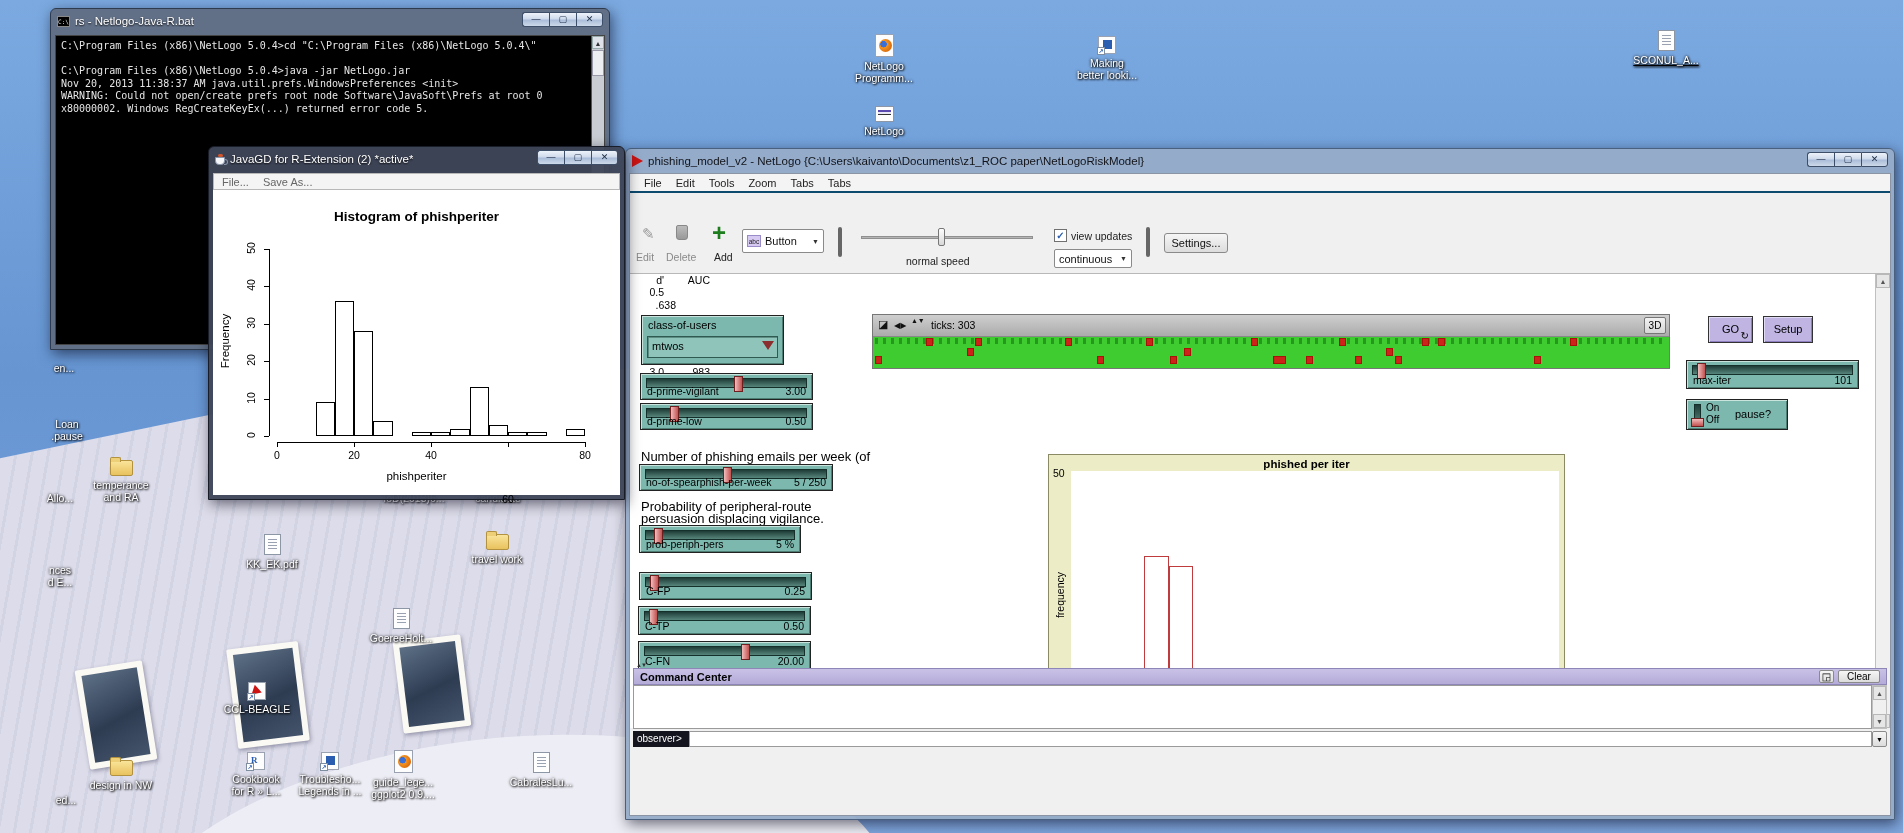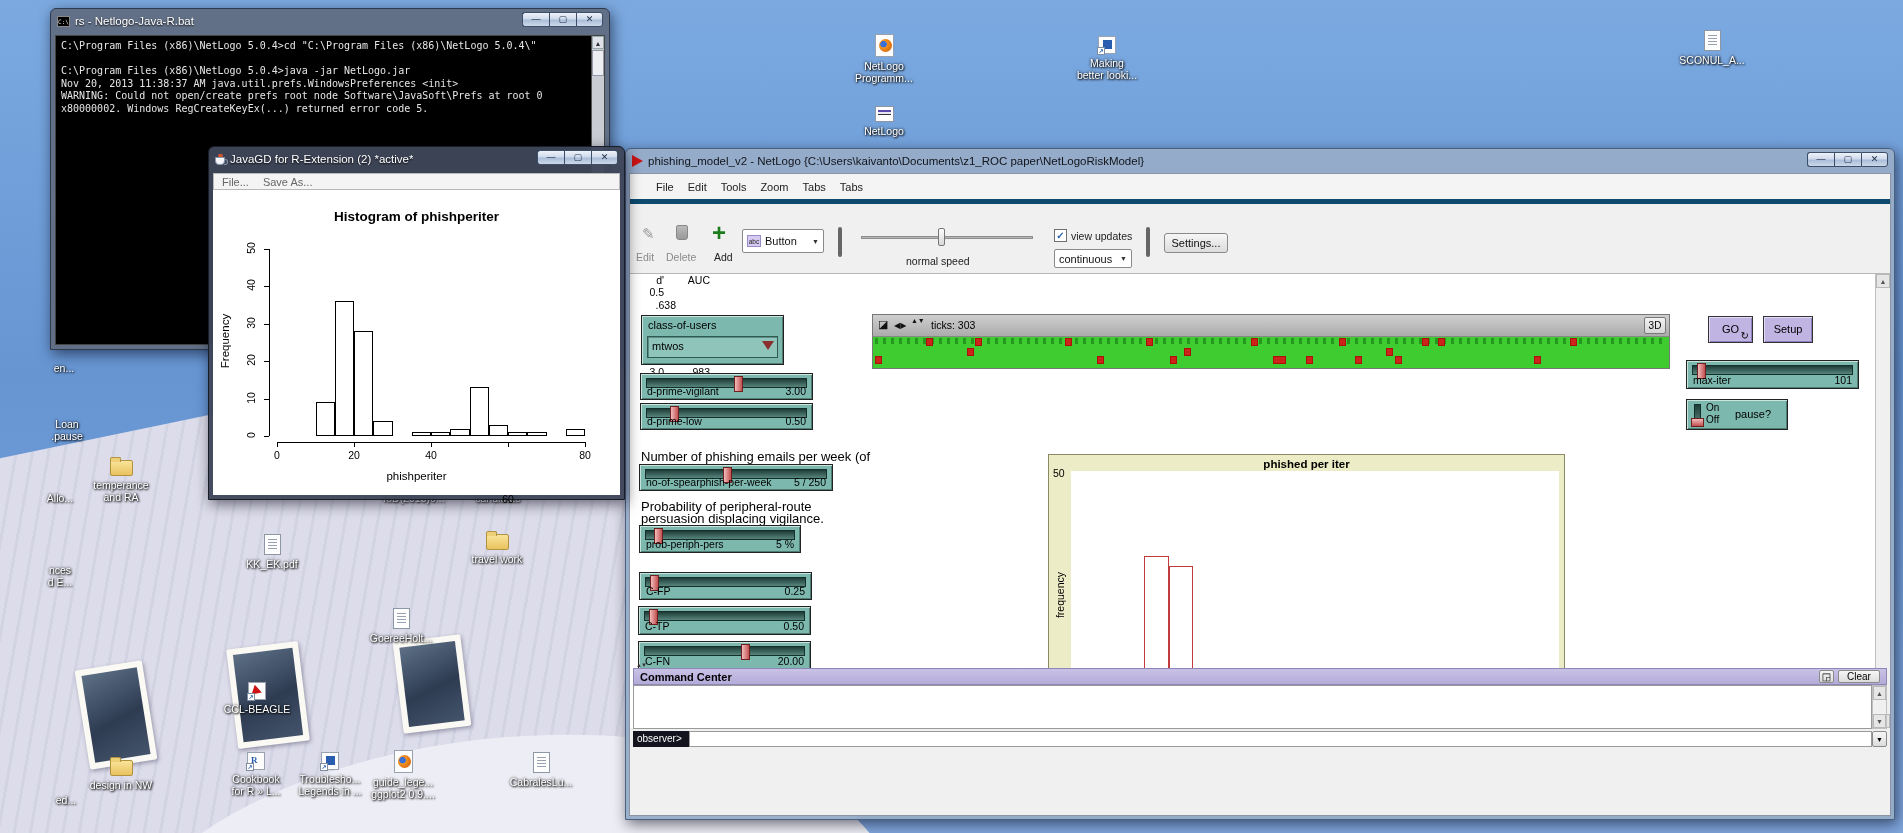--- a/index.html
+++ b/index.html
@@ -82,22 +82,22 @@
   .axis-line { position:absolute; background:#000; }
   .tick { position:absolute; background:#000; }
   .ticklab { position:absolute; font-size:10.5px; color:#000; }
   .rbar { position:absolute; border:1px solid #000; background:#fff; }
   .rot { transform:rotate(-90deg); transform-origin:center; }
 
   
   #netlogo { left:625px; top:148px; width:1270px; height:672px; background:rgba(150,172,200,.96); border:1px solid #49607e; }
   #netlogo .title-text { color:#12141a; }
   #nl-client { position:absolute; left:3px; right:3px; top:24px; bottom:3px; background:#f0f0f0; border:1px solid #8a94a4; }
-  #nl-menubar { position:absolute; left:0; right:0; top:0; height:30px; background:#f4f4f4; border-bottom:5px solid #0c4a6e;
-                display:flex; gap:2px; align-items:center; padding:0 20px; font-size:11px; color:#222; }
+  #nl-menubar { position:absolute; left:0; right:0; top:0; height:19px; background:#f4f4f4; border-bottom:2px solid #0c4a6e;
+                display:flex; gap:2px; align-items:center; padding:0 8px; font-size:11px; color:#222; }
   #nl-menubar span { padding:2px 6px; }
   #nl-tabs { position:absolute; left:0; right:0; top:19px; height:24px; background:#ececec; display:flex; align-items:flex-end; padding-left:3px; }
   .nl-tab { font-size:11px; padding:4px 8px 3px 8px; border:1px solid #9a9a9a; border-bottom:none; background:#e2e2e2; margin-right:2px; border-radius:2px 2px 0 0; }
   .nl-tab.active { background:#fff; font-weight:normal; height:22px; }
   #nl-toolbar { position:absolute; left:0; right:0; top:43px; height:57px; background:#f0f0f0; border-bottom:1px solid #b8b8b8; }
   .tool-lbl { position:absolute; font-size:10.5px; color:#8a8a8a; }
   .tool-lbl.dark { color:#222; }
   .vsep { position:absolute; width:4px; height:30px; background:#666; top:10px; border-radius:2px; }
   .win-btn-std { position:absolute; background:linear-gradient(180deg,#f6f6f6,#dcdcdc); border:1px solid #8a8a8a; border-radius:3px; font-size:11px; text-align:center; color:#111; }
   .dd { position:absolute; background:#fff; border:1px solid #8a8a8a; border-radius:2px; font-size:11px; display:flex; align-items:center; gap:4px; padding:0 4px; color:#111; }
@@ -187,21 +187,21 @@
         </div>
       </div>
       <div class="dicon" style="left: 836px; top: 106px;">
         <div class="ic">
           <div class="ic-app" style="margin: 0px auto;"></div>
         </div>
         <div class="lbl">
           <div>NetLogo</div>
         </div>
       </div>
-      <div class="dicon" style="left: 1664px; top: 30px;">
+      <div class="dicon" style="left: 1618px; top: 30px; text-decoration: underline;">
         <div class="ic">
           <div class="ic-doc" style="margin: 0px auto;"></div>
         </div>
         <div class="lbl">
           <div>SCONUL_A...</div>
         </div>
       </div>
       <div class="dicon" style="left: 16px; top: 362px;">
         <div class="lbl">
           <div>en...</div>

